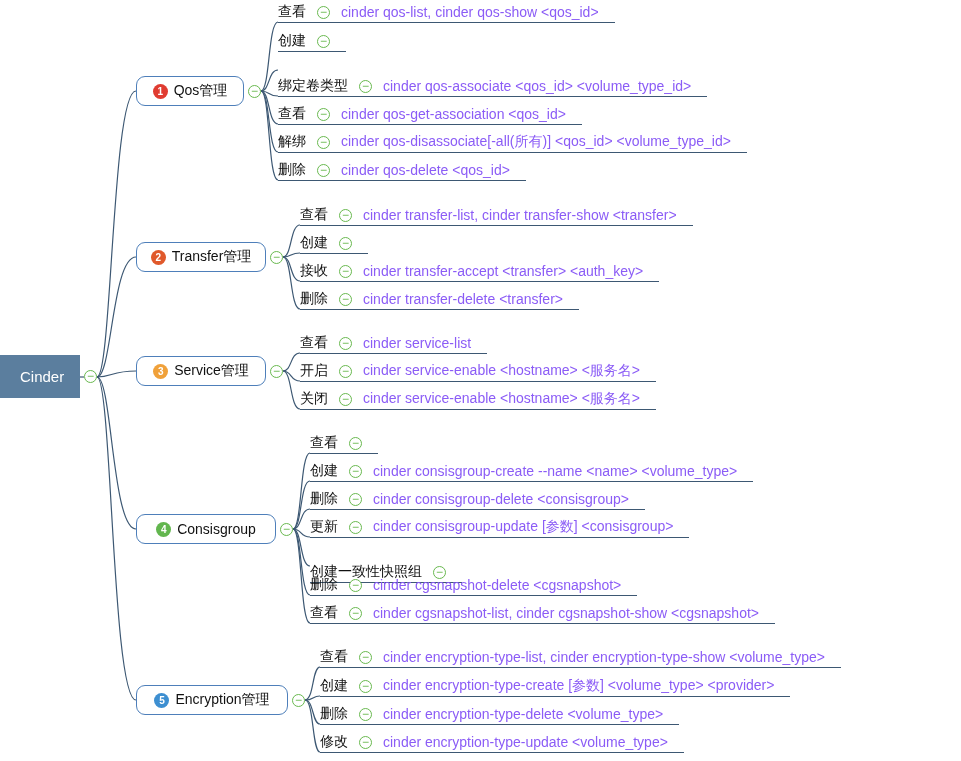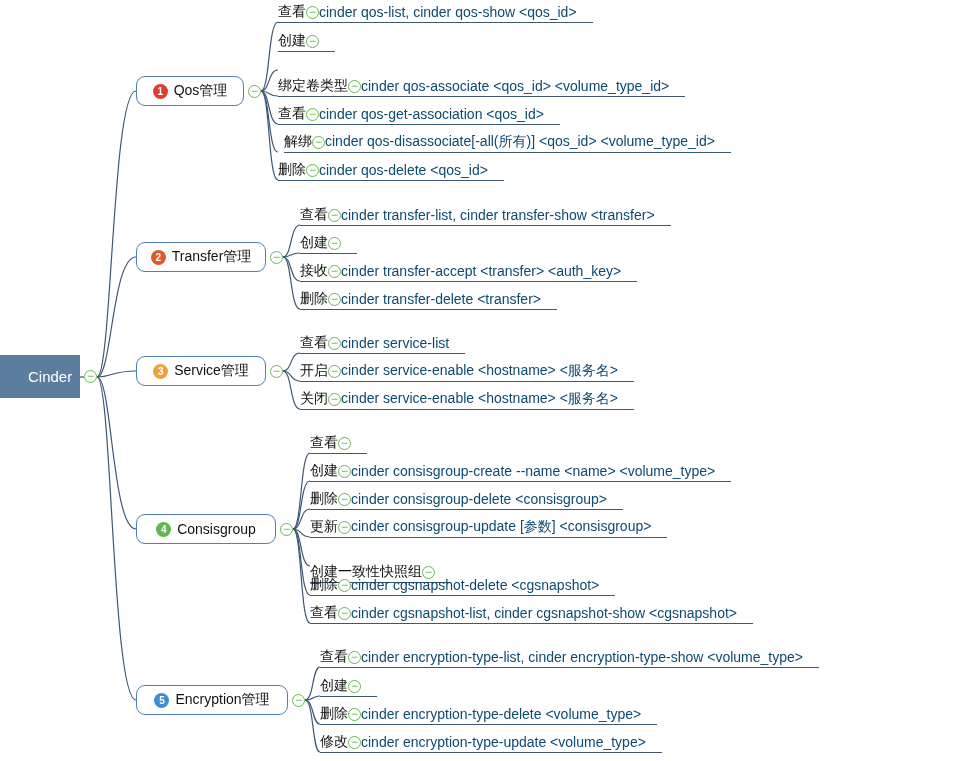--- a/index.html
+++ b/index.html
@@ -8,21 +8,21 @@
     background:#ffffff;
     font-family:"Liberation Sans","DejaVu Sans",sans-serif;
   }
   svg.connectors{position:absolute;left:0;top:0;z-index:0}
   svg.connectors path{fill:none;stroke:#3d5873;stroke-width:1.2}
 
   .node-group{position:absolute;display:flex;align-items:center;gap:4px;z-index:2}
 
   .root-box{
     width:80px;height:43px;background:#5b7e9e;color:#ffffff;
-    display:flex;align-items:center;padding-left:28px;box-sizing:border-box;
+    display:flex;align-items:center;padding-left:20px;box-sizing:border-box;
     font-size:15px;
   }
 
   .branch-box{
     height:30px;border:1.3px solid #4e7fba;border-radius:9px;background:#ffffff;
     display:flex;align-items:center;justify-content:center;gap:6px;
     font-size:14px;color:#111;box-sizing:border-box;padding:0 6px;
   }
   .blbl{white-space:nowrap}
 
@@ -36,26 +36,26 @@
   .badge.c4{background:#62b64e}
   .badge.c5{background:#3d8fd1}
 
   .collapse{
     width:13px;height:13px;border-radius:50%;border:1px solid #69b94f;color:#69b94f;
     background:#fff;font-size:12px;line-height:10px;text-align:center;box-sizing:border-box;
     flex:0 0 auto;cursor:pointer;overflow:hidden;
   }
 
   .item{
-    position:absolute;display:flex;align-items:center;gap:0;
+    position:absolute;display:flex;align-items:center;gap:11px;
     padding:0 16px 0 0;border-bottom:1px solid #3d5873;
     min-height:20px;z-index:1;background:transparent;
   }
   .item .lbl{font-size:14px;color:#111;white-space:nowrap}
-  .item .cmd{font-size:14px;color:#0c4a6e;white-space:nowrap}
+  .item .cmd{font-size:14px;color:#8b5cf6;white-space:nowrap}
   .item.wrap .cmd{white-space:normal;max-width:612px;line-height:19px;padding:1px 0}
 </style>
 </head>
 <body>
 
 <svg class="connectors" width="961" height="761">
 
   <path d="M80 377 L84 377"></path>
   <path d="M97 377 C112 377 112 91 136 91"></path>
   <path d="M97 377 C112 377 112 257 136 257"></path>
@@ -152,21 +152,21 @@
 <div class="item" style="left:278px;top:76px">
   <span class="lbl">绑定卷类型</span>
   <span class="collapse">−</span>
   <span class="cmd">cinder qos-associate &lt;qos_id&gt; &lt;volume_type_id&gt;</span>
 </div>
 <div class="item" style="left:278px;top:104px">
   <span class="lbl">查看</span>
   <span class="collapse">−</span>
   <span class="cmd">cinder qos-get-association &lt;qos_id&gt;</span>
 </div>
-<div class="item" style="left:284px;top:132px">
+<div class="item" style="left:278px;top:132px">
   <span class="lbl">解绑</span>
   <span class="collapse">−</span>
   <span class="cmd">cinder qos-disassociate[-all(所有)] &lt;qos_id&gt; &lt;volume_type_id&gt;</span>
 </div>
 <div class="item" style="left:278px;top:160px">
   <span class="lbl">删除</span>
   <span class="collapse">−</span>
   <span class="cmd">cinder qos-delete &lt;qos_id&gt;</span>
 </div>
 
@@ -241,20 +241,21 @@
 </div>
 
 <div class="item" style="left:320px;top:647px">
   <span class="lbl">查看</span>
   <span class="collapse">−</span>
   <span class="cmd">cinder encryption-type-list,  cinder encryption-type-show &lt;volume_type&gt;</span>
 </div>
 <div class="item" style="left:320px;top:676px">
   <span class="lbl">创建</span>
   <span class="collapse">−</span>
+  <span class="cmd">cinder encryption-type-create [参数] &lt;volume_type&gt; &lt;provider&gt;</span>
 </div>
 <div class="item" style="left:320px;top:704px">
   <span class="lbl">删除</span>
   <span class="collapse">−</span>
   <span class="cmd">cinder encryption-type-delete &lt;volume_type&gt;</span>
 </div>
 <div class="item" style="left:320px;top:732px">
   <span class="lbl">修改</span>
   <span class="collapse">−</span>
   <span class="cmd">cinder encryption-type-update &lt;volume_type&gt;</span>

